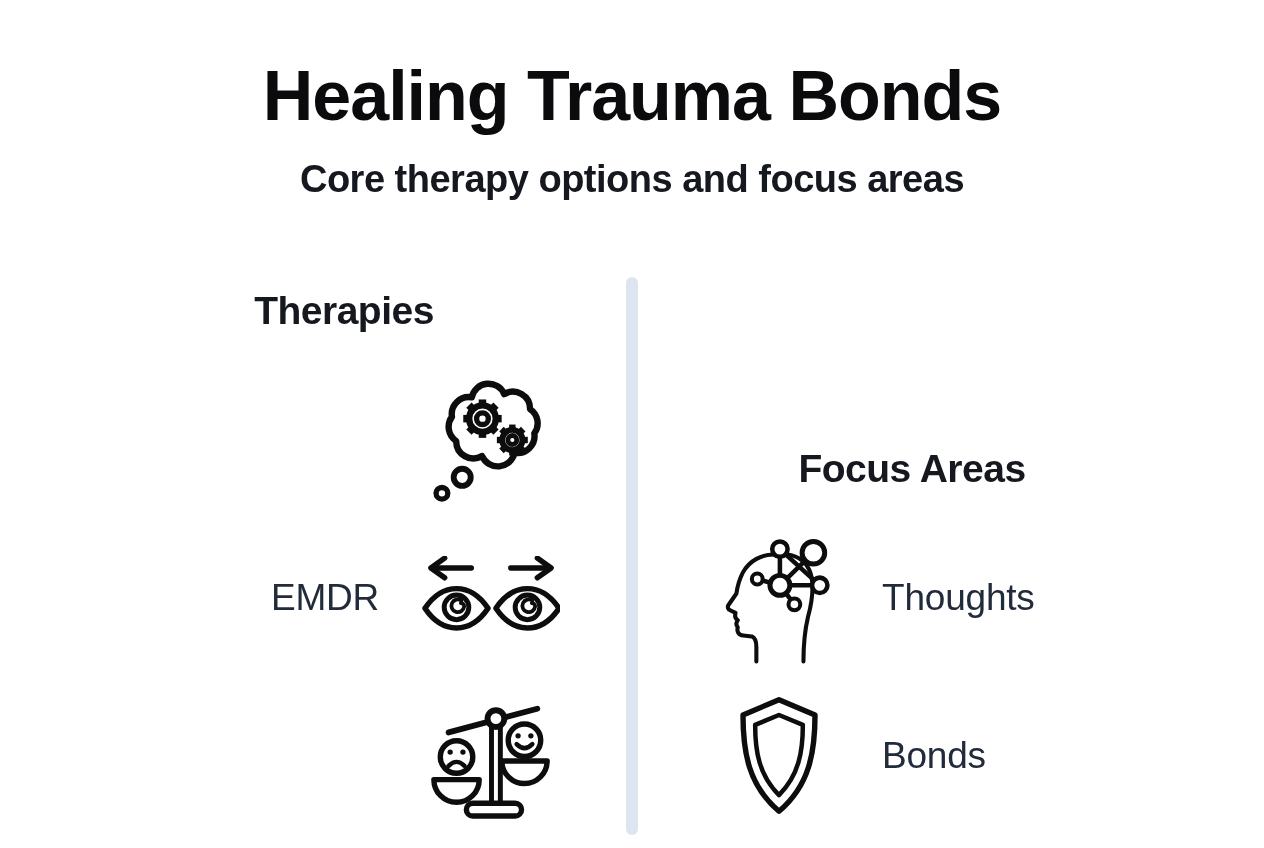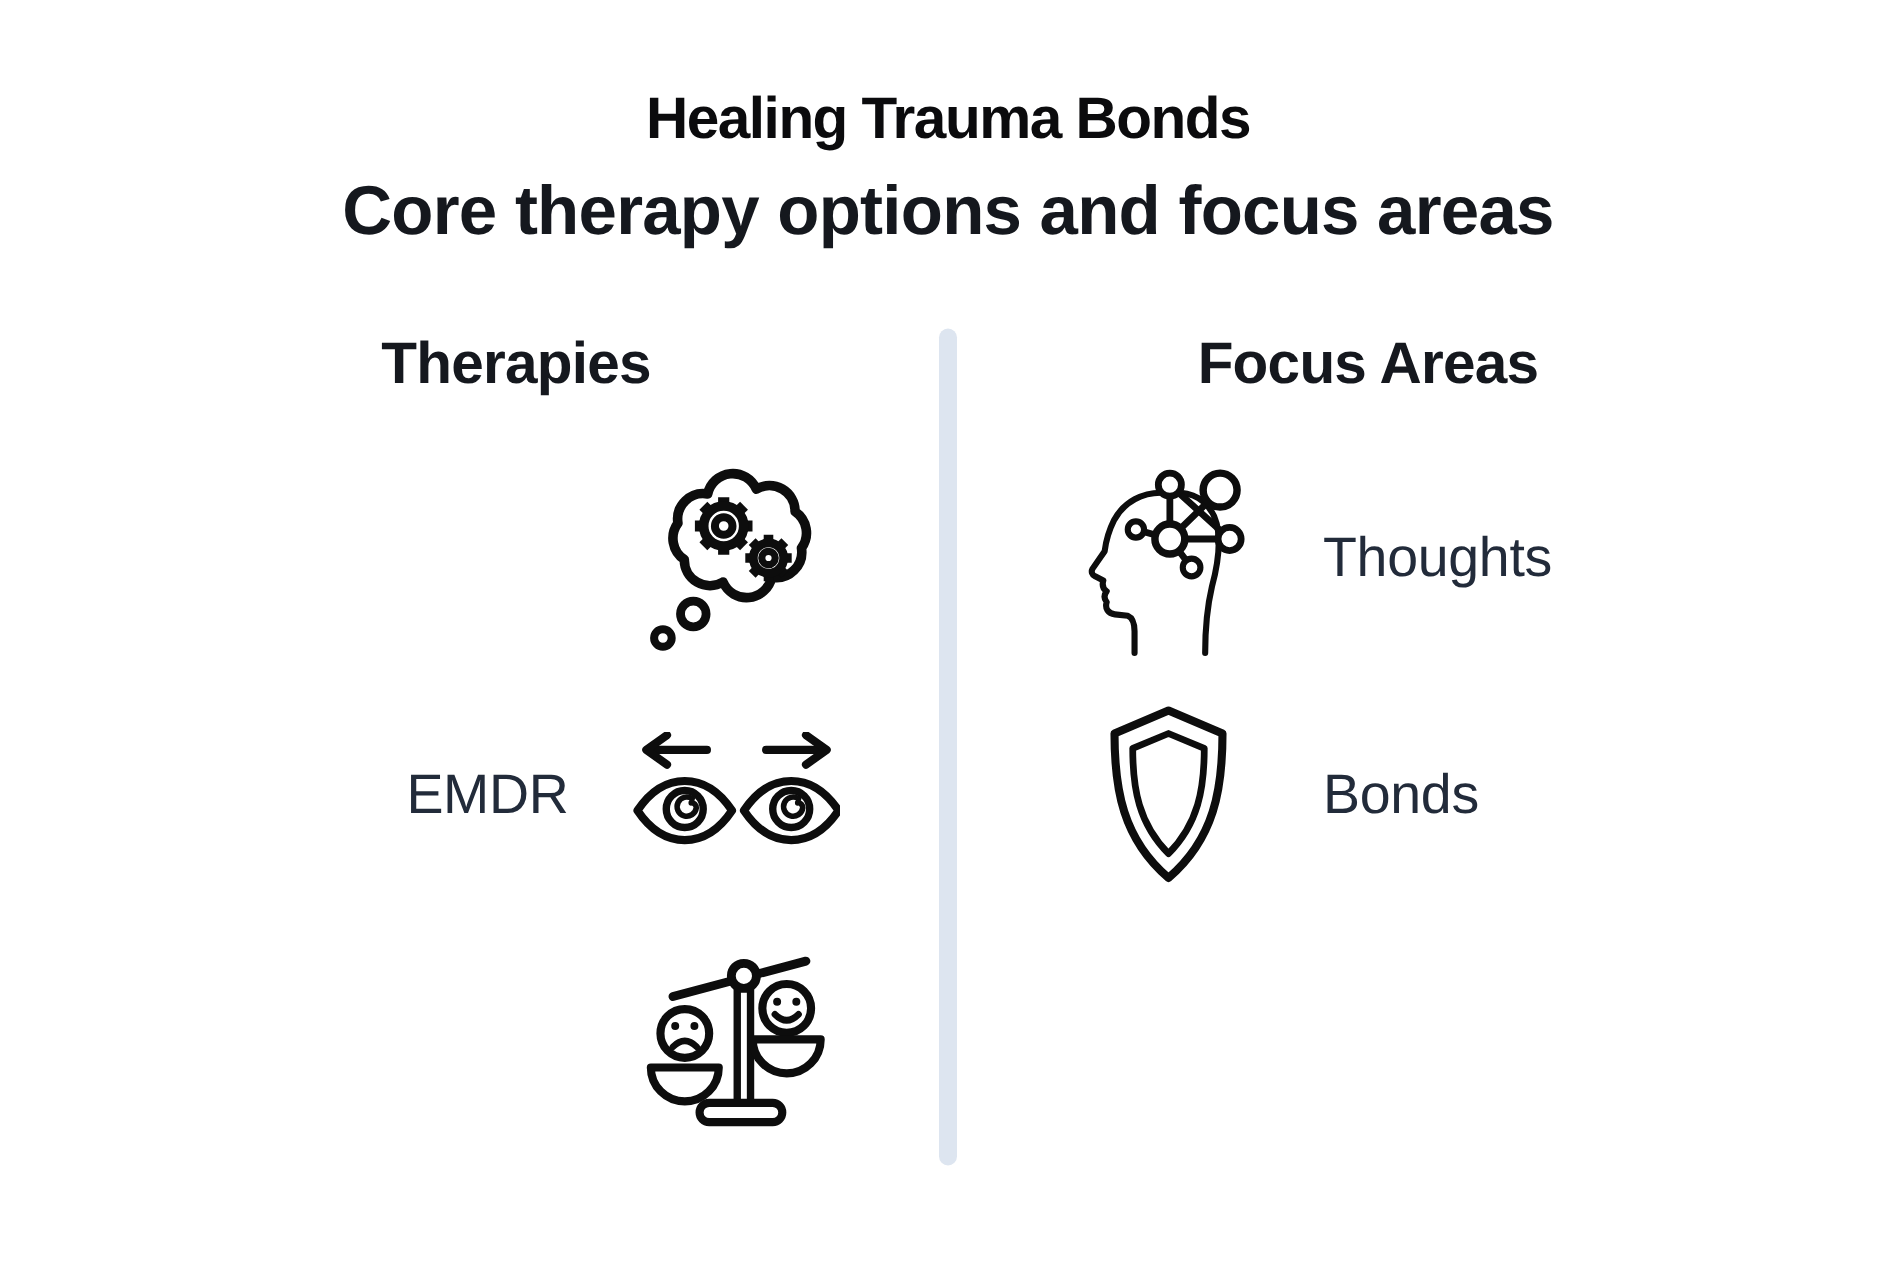--- a/index.html
+++ b/index.html
@@ -4,29 +4,29 @@
 <style>
   html,body{margin:0;padding:0;}
   body{
     width:1264px;height:848px;background:#ffffff;overflow:hidden;
     font-family:"Liberation Sans","DejaVu Sans",sans-serif;
     -webkit-font-smoothing:antialiased;
   }
   .page{width:1264px;height:848px;position:relative;}
   .header{text-align:center;padding-top:60px;}
   .title{
-    font-size:39px;font-weight:700;color:#0b0b0d;letter-spacing:-1px;
+    font-size:70px;font-weight:700;color:#0b0b0d;letter-spacing:-1px;
     line-height:1.05;margin:0;
   }
   .subtitle{
-    font-size:46px;font-weight:600;color:#15181e;letter-spacing:-0.5px;
-    margin-top:12px;
+    font-size:38px;font-weight:600;color:#15181e;letter-spacing:-0.5px;
+    margin-top:24px;
   }
   .content{
-    display:flex;justify-content:center;align-items:flex-start;margin-top:52px;
+    display:flex;justify-content:center;align-items:flex-end;margin-top:76px;
   }
   .col{width:480px;}
   .divider{
     width:12px;height:558px;border-radius:6px;background:#dde5f0;flex:0 0 12px;
   }
   .col-header{
     font-size:39px;font-weight:700;color:#15181e;letter-spacing:-0.5px;
     text-align:center;height:48px;line-height:48px;margin-bottom:26px;
   }
   .col-left .col-header{padding-right:84px;}

